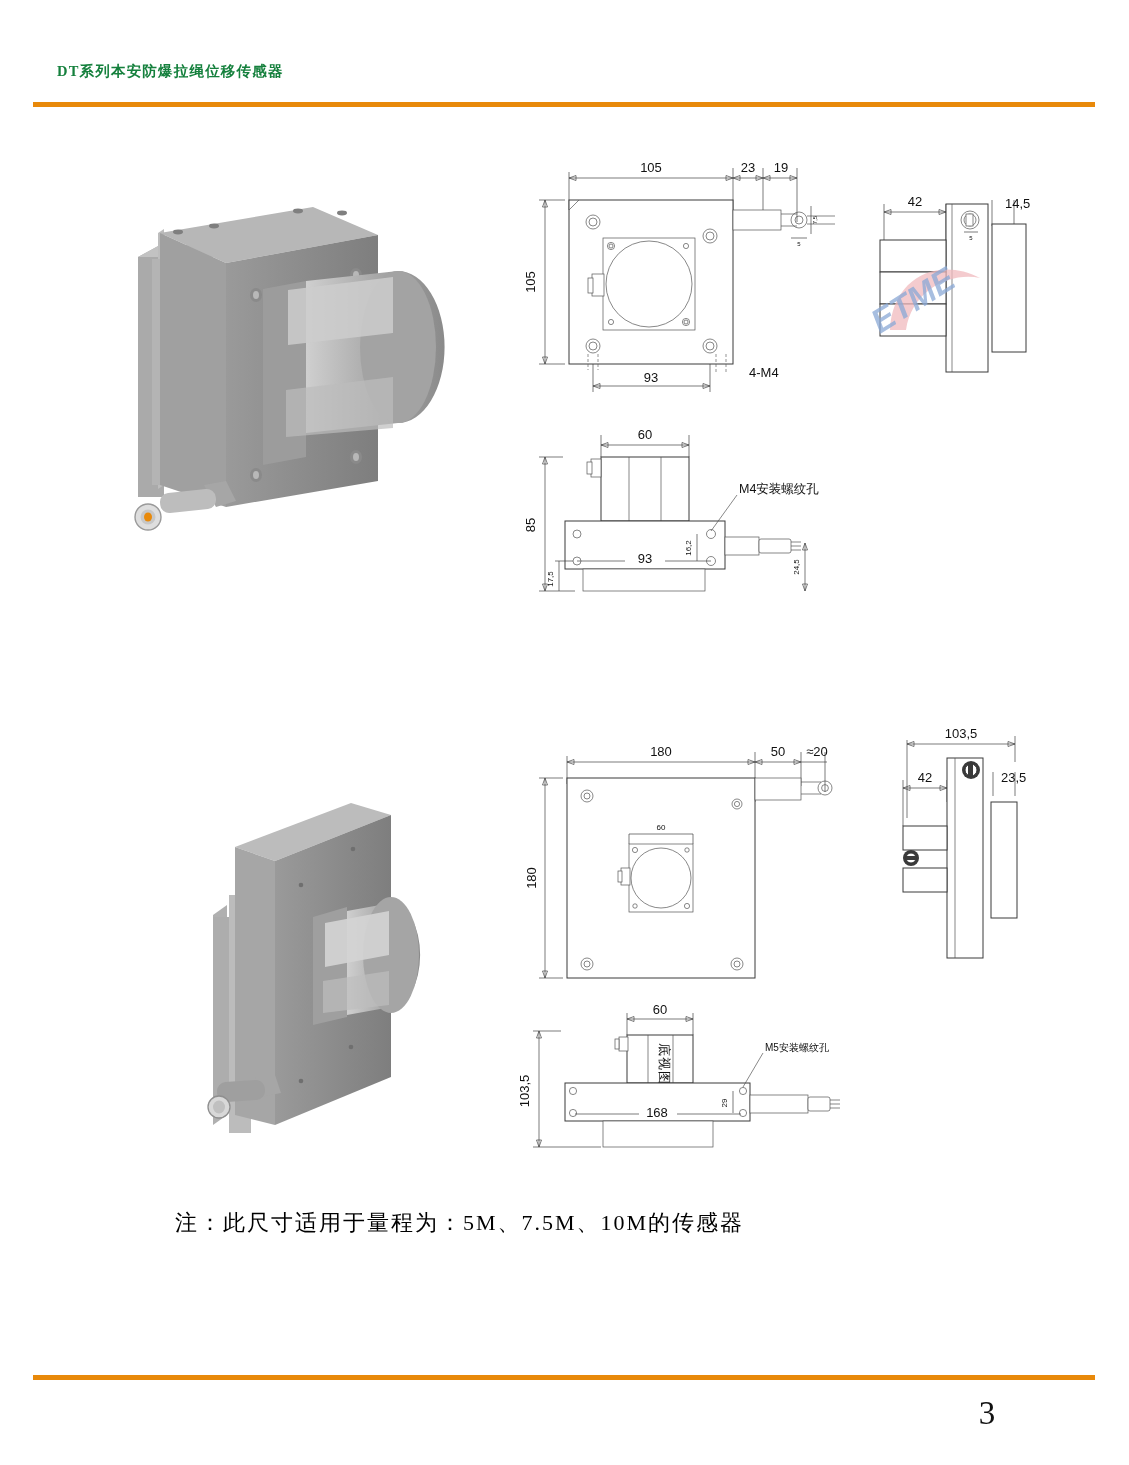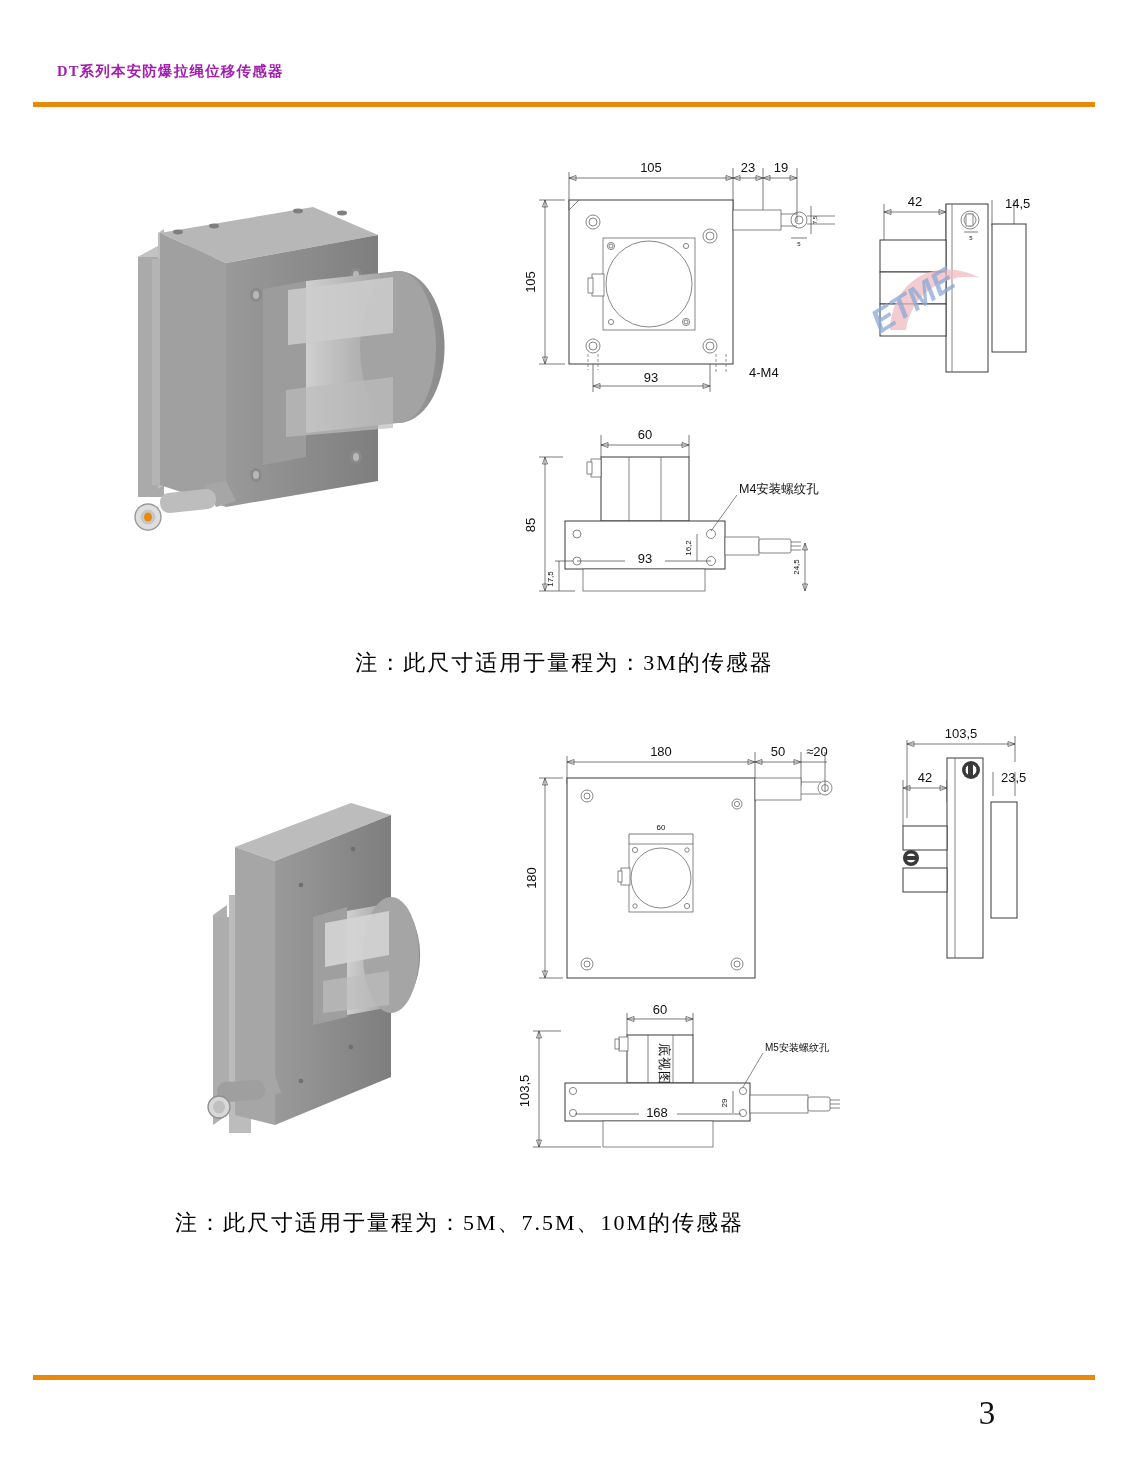--- a/index.html
+++ b/index.html
@@ -8,21 +8,21 @@
     width:1129px;height:1465px;position:relative;overflow:hidden;
     font-family:"Liberation Serif", serif;color:#1a1a1a;
   }
   .page{position:absolute;inset:0;background:#fff;}
 
   
   .hdr-title{
     position:absolute;left:57px;top:62px;
     font-family:"Liberation Serif", serif;
     font-size:14.5px;font-weight:bold;letter-spacing:1.2px;
-    color:#a21caf;white-space:nowrap;
+    color:#15803d;white-space:nowrap;
   }
   .rule{
     position:absolute;left:33px;width:1062px;height:5px;
     background:#e8890a;
   }
   .rule-top{top:102px;}
   .rule-bottom{top:1375px;}
 
   .page-num{
     position:absolute;left:962px;top:1395px;width:50px;text-align:center;
@@ -312,21 +312,20 @@
       <line class="dim" x1="192" y1="119" x2="192" y2="146"></line>
       <text class="dtxt-s" x="186" y="133" transform="rotate(-90 186 133)">16,2</text>
 
       <line class="dim" x1="300" y1="128" x2="300" y2="176"></line>
       <path class="dim" d="M300,128 l-2.5,7 h5 z" fill="#444"></path>
       <path class="dim" d="M300,176 l-2.5,-7 h5 z" fill="#444"></path>
       <text class="dtxt-s" x="294" y="152" transform="rotate(-90 294 152)">24,5</text>
     </svg>
   </div>
 
-  <div class="caption cap1">注：此尺寸适用于量程为：3M的传感器</div>
 
   <div class="blk" style="left:195px;top:785px;">
     <svg width="250" height="350" viewBox="0 0 250 350">
 
       <polygon points="18,130 32,120 32,330 18,340" fill="#b0b0b0"></polygon>
       <rect x="18" y="132" width="22" height="196" fill="#adadad"></rect>
 
       <rect x="34" y="110" width="22" height="238" fill="#bcbcbc"></rect>
 
       <polygon points="40,62 156,18 196,30 80,76" fill="#bcbcbc"></polygon>

